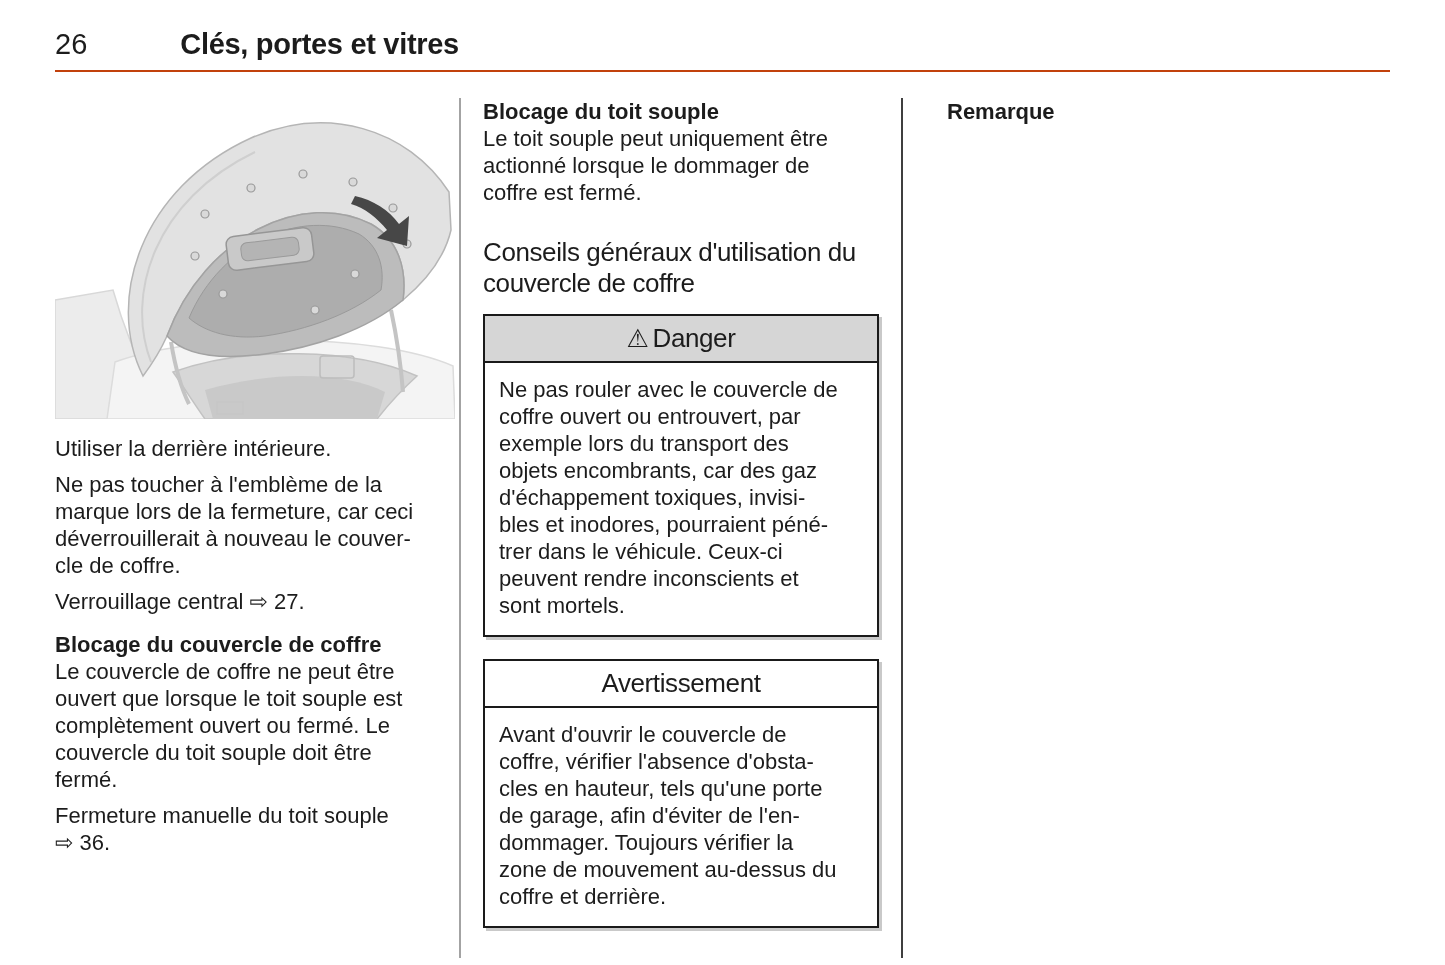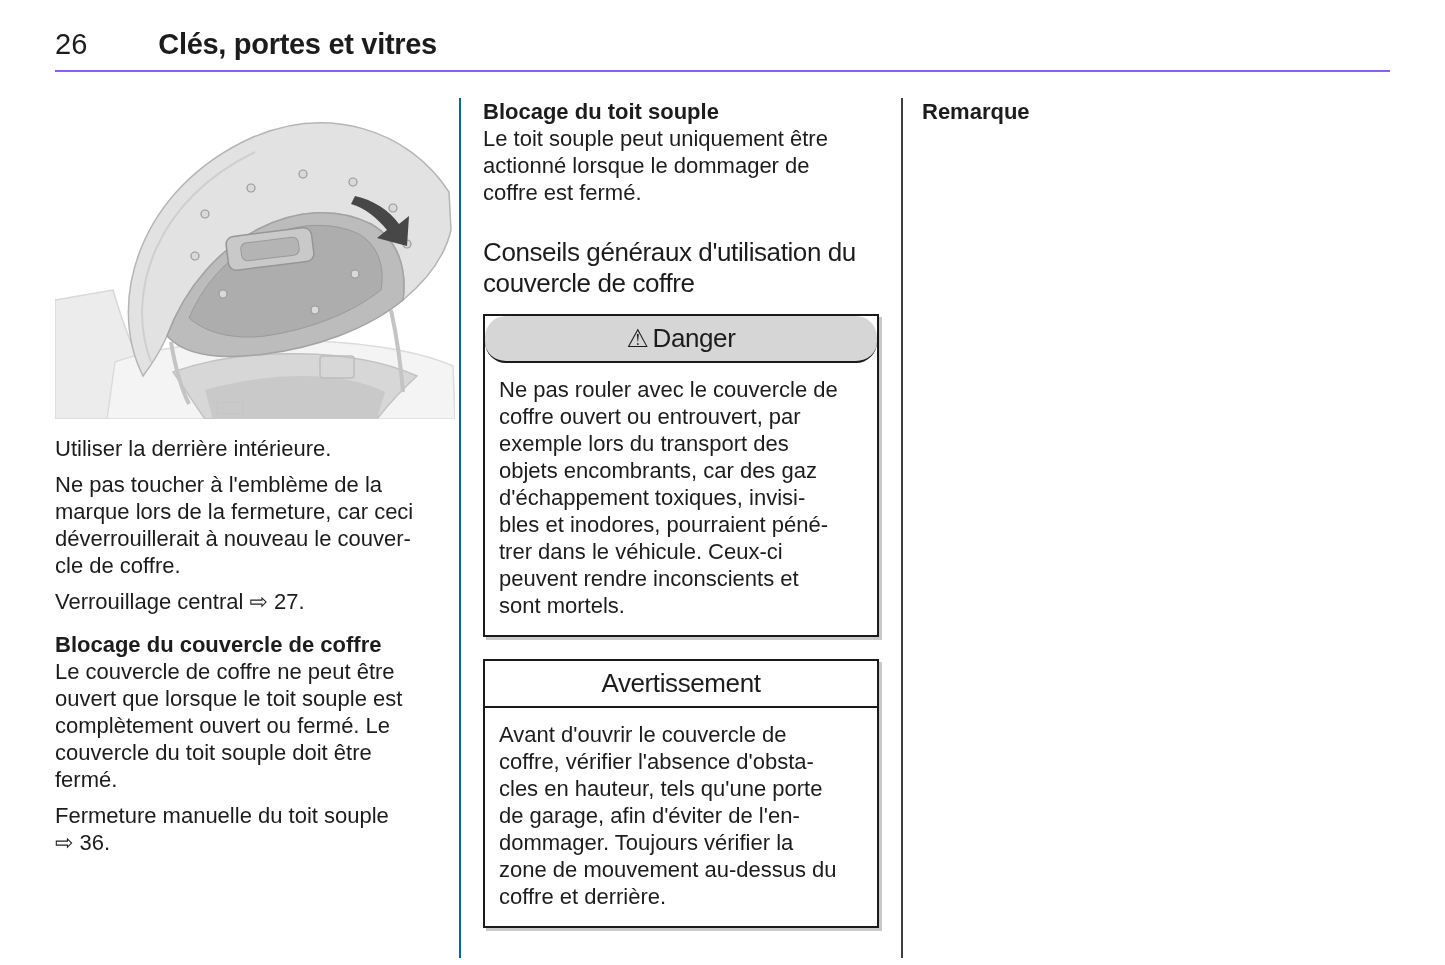--- a/index.html
+++ b/index.html
@@ -5,45 +5,45 @@
   html,body{margin:0;padding:0;background:#fff;}
   body{
     width:1445px;height:965px;overflow:hidden;
     font-family:"Liberation Sans", sans-serif;
     color:#1c1c1c;
     -webkit-font-smoothing:antialiased;
   }
   .page{padding:28px 55px 0 55px;}
 
   
-  .page-header{display:flex;align-items:baseline;border-bottom:2px solid #8b5cf6;padding-bottom:9px;}
+  .page-header{display:flex;align-items:baseline;border-bottom:2px solid #c2410c;padding-bottom:9px;}
   .page-number{font-size:29px;font-weight:400;}
-  .chapter-title{font-size:29px;font-weight:700;margin-left:71px;letter-spacing:-0.3px;}
+  .chapter-title{font-size:29px;font-weight:700;margin-left:93px;letter-spacing:-0.3px;}
 
   
   .columns{display:flex;margin-top:26px;align-items:stretch;}
   .col{font-size:22px;line-height:27px;}
   .col-left{width:404px;padding-right:12px;box-sizing:border-box;}
-  .col-mid{width:444px;border-left:2px solid #0369a1;border-right:2px solid #3f3f3f;
+  .col-mid{width:444px;border-left:2px solid #a3a3a3;border-right:2px solid #3f3f3f;
            padding:0 22px 8px 22px;box-sizing:border-box;}
-  .col-right{width:430px;padding-left:19px;box-sizing:border-box;}
+  .col-right{width:430px;padding-left:44px;box-sizing:border-box;}
 
   .h-lg{font-size:26px;line-height:31px;font-weight:400;letter-spacing:-0.4px;margin:0 0 14px 0;white-space:pre-line;}
   .h-sm{font-size:22px;line-height:27px;font-weight:700;margin:16px 0 0 0;}
   .h-sm.first{margin-top:0;}
   .para{margin:0 0 9px 0;white-space:pre-line;}
 
   
   .figure{width:400px;height:315px;margin:6px 0 16px 0;}
   .figure svg{display:block;}
 
   
   .wbox{border:2px solid #1a1a1a;box-shadow:3px 3px 0 #c9c9c9;margin:15px 0 22px 0;background:#fff;}
   .wbox-header{text-align:center;font-size:26px;letter-spacing:-0.4px;padding:9px 4px;border-bottom:2px solid #1a1a1a;}
-  .wbox.danger .wbox-header{background:#d6d6d6;border-radius:21px;}
+  .wbox.danger .wbox-header{background:#d6d6d6;}
   .warning-glyph{margin-right:4px;font-size:25px;}
   .wbox-body{padding:13px 12px 16px 14px;font-size:22px;line-height:27px;white-space:pre-line;border-radius:14px;}
 </style>
 </head>
 <body>
 
 <div class="page">
 
   <div class="page-header">
     <span class="page-number">26</span>

